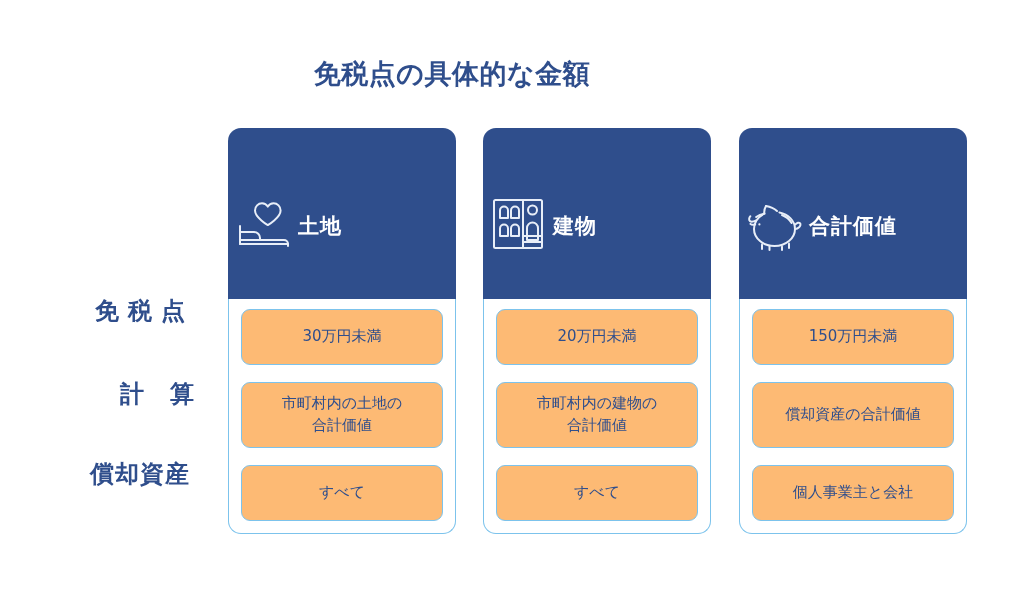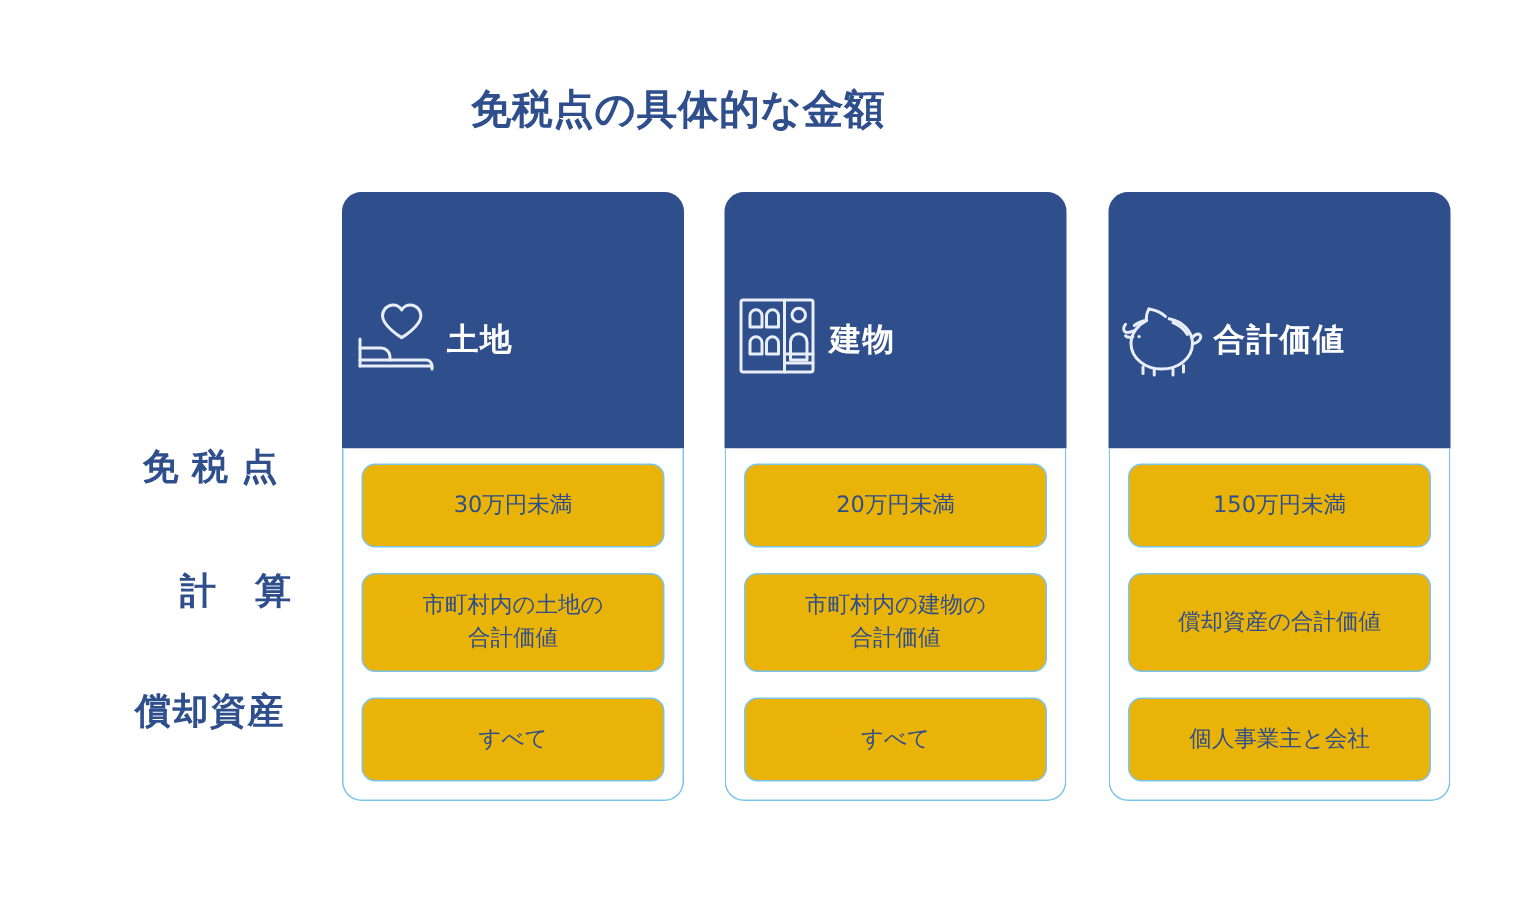--- a/index.html
+++ b/index.html
@@ -119,21 +119,21 @@
     border: 1.5px solid #7CC3EC;
     border-radius: 9px;
     box-sizing: border-box;
     display: flex;
     align-items: center;
     justify-content: center;
     text-align: center;
     color: #2F4E8C;
     font-size: 15px;
     line-height: 1.45;
-    background: #eab308;
+    background: #fdba74;
   }
   .cell.h-short { height: 56px; }
   .cell.h-tall  { height: 66px; }
   .cell-text {
     padding: 0 6px;
   }
 </style>
 </head>
 <body>
 

